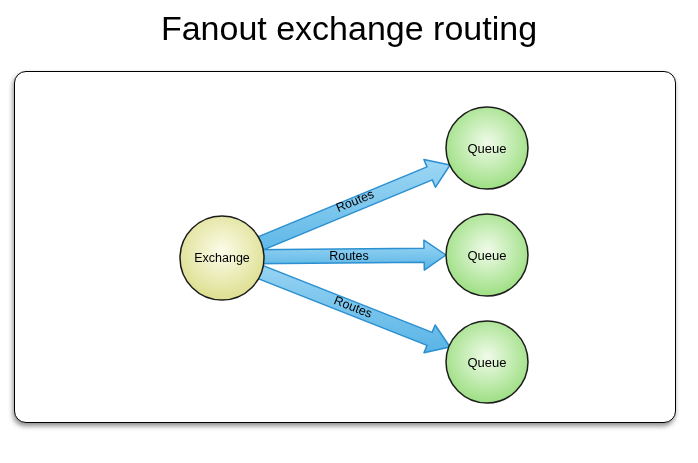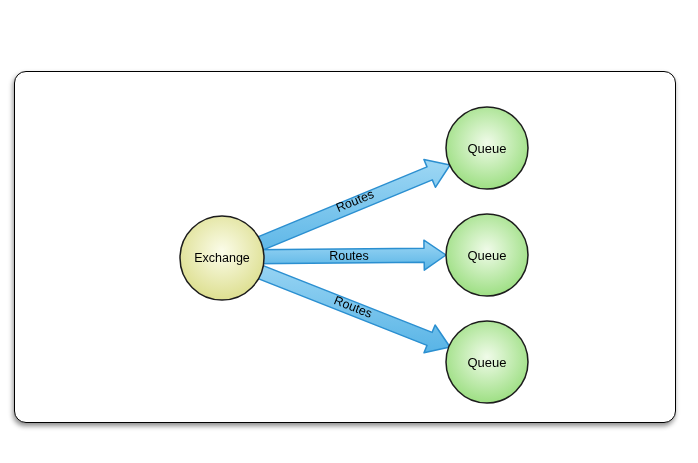--- a/index.html
+++ b/index.html
@@ -53,20 +53,21 @@
     font-family: "Liberation Sans", sans-serif;
     font-size: 12.5px;
     fill: #000000;
   }
 </style>
 </head>
 <body>
 
 <div class="page">
 
+  <h1 class="title">Fanout exchange routing</h1>
 
   <div class="canvas-box"></div>
 
   <svg class="diagram-svg" viewBox="0 0 698 463">
     <defs>
       <linearGradient id="arrowGrad" x1="0" y1="0" x2="0" y2="1">
         <stop offset="0%" stop-color="#9ed7f4"></stop>
         <stop offset="100%" stop-color="#58b4e6"></stop>
       </linearGradient>
       <radialGradient id="queueGrad" cx="50%" cy="44%" r="68%">

